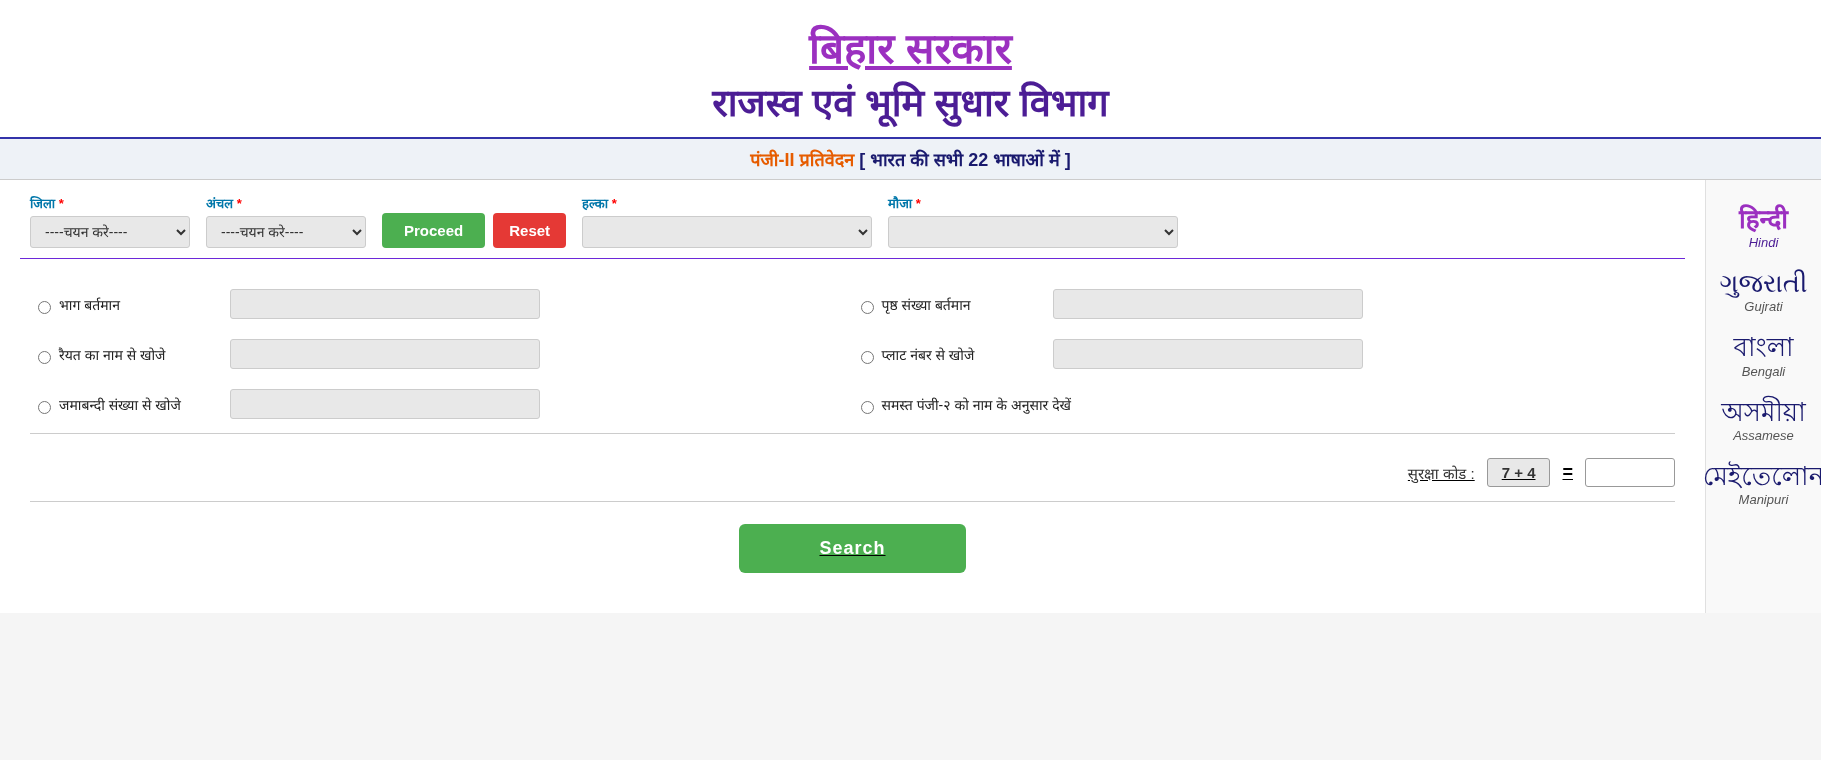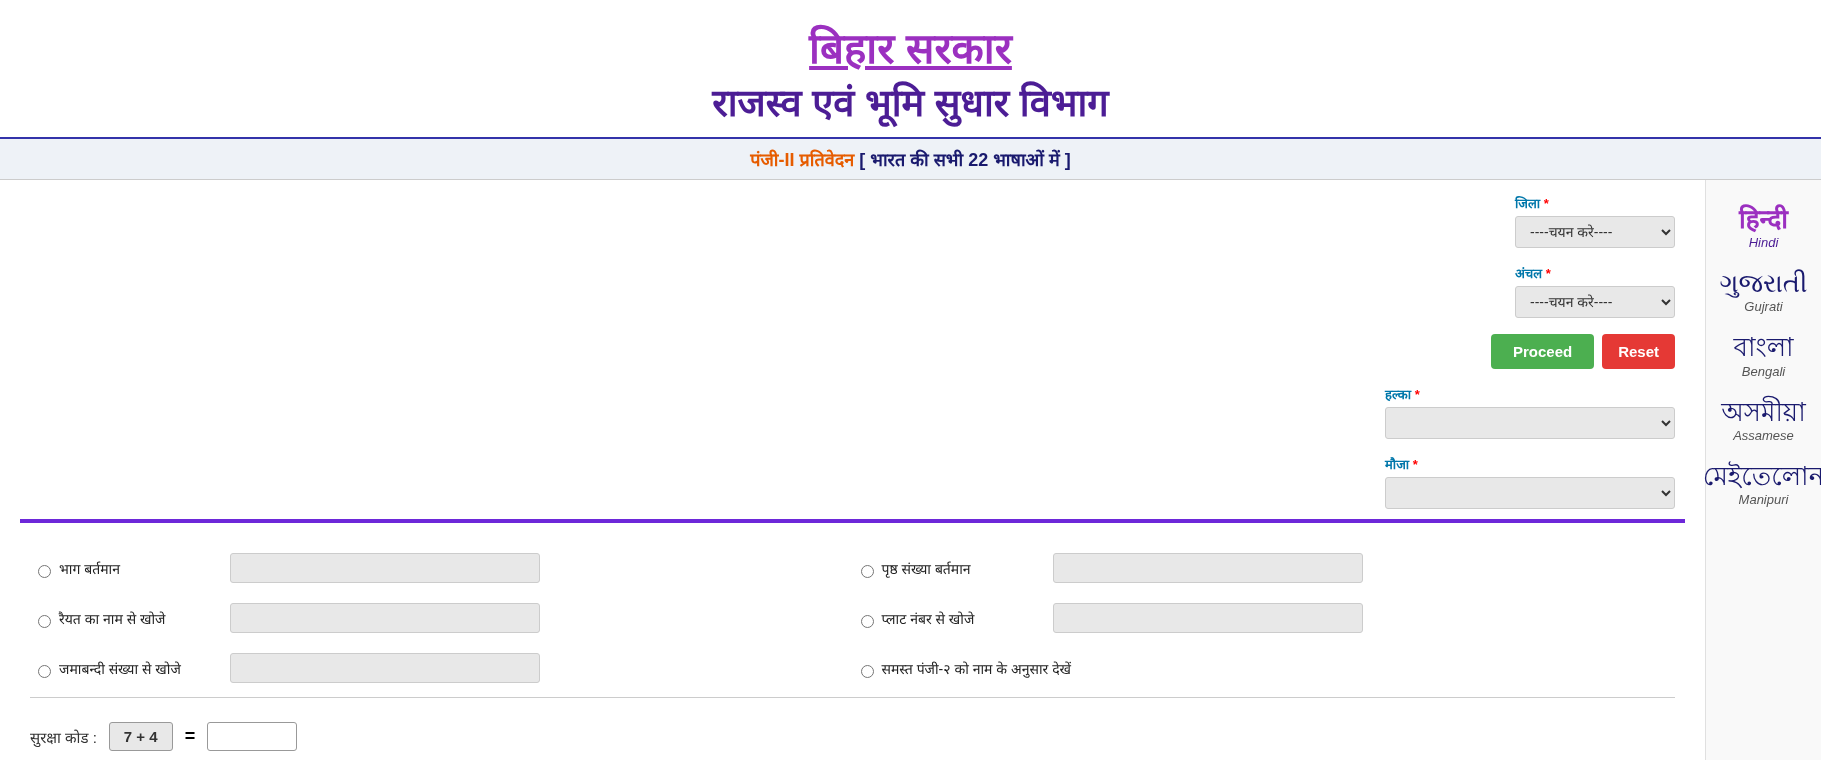--- a/index.html
+++ b/index.html
@@ -52,23 +52,22 @@
     .content-area {
       flex: 1;
       padding: 0 20px 20px 20px;
     }
     .filter-row {
       display: flex;
       align-items: flex-end;
       gap: 16px;
       padding: 14px 10px 10px 10px;
       background: #fff;
-      border-bottom: 4px solid #6d28d9;
+      border-bottom: 1px solid #6d28d9;
       flex-wrap: wrap;
-      flex-direction: column;
     }
     .field-group {
       display: flex;
       flex-direction: column;
       gap: 4px;
     }
     .field-label {
       font-size: 13px;
       color: #0077aa;
       font-weight: bold;
@@ -136,23 +135,24 @@
       border: 1px solid #ccc;
       background: #e8e8e8;
       padding: 6px 10px;
       font-size: 14px;
       border-radius: 3px;
       width: 310px;
     }
     .captcha-row {
       display: flex;
       align-items: center;
-      justify-content: flex-start;
+      justify-content: flex-end;
       gap: 12px;
       padding: 20px 0 10px;
+      text-decoration: underline;
     }
     .captcha-label {
       font-size: 15px;
       color: #333;
     }
     .captcha-box {
       border: 1px solid #999;
       background: #e8e8e8;
       padding: 5px 14px;
       font-size: 15px;

